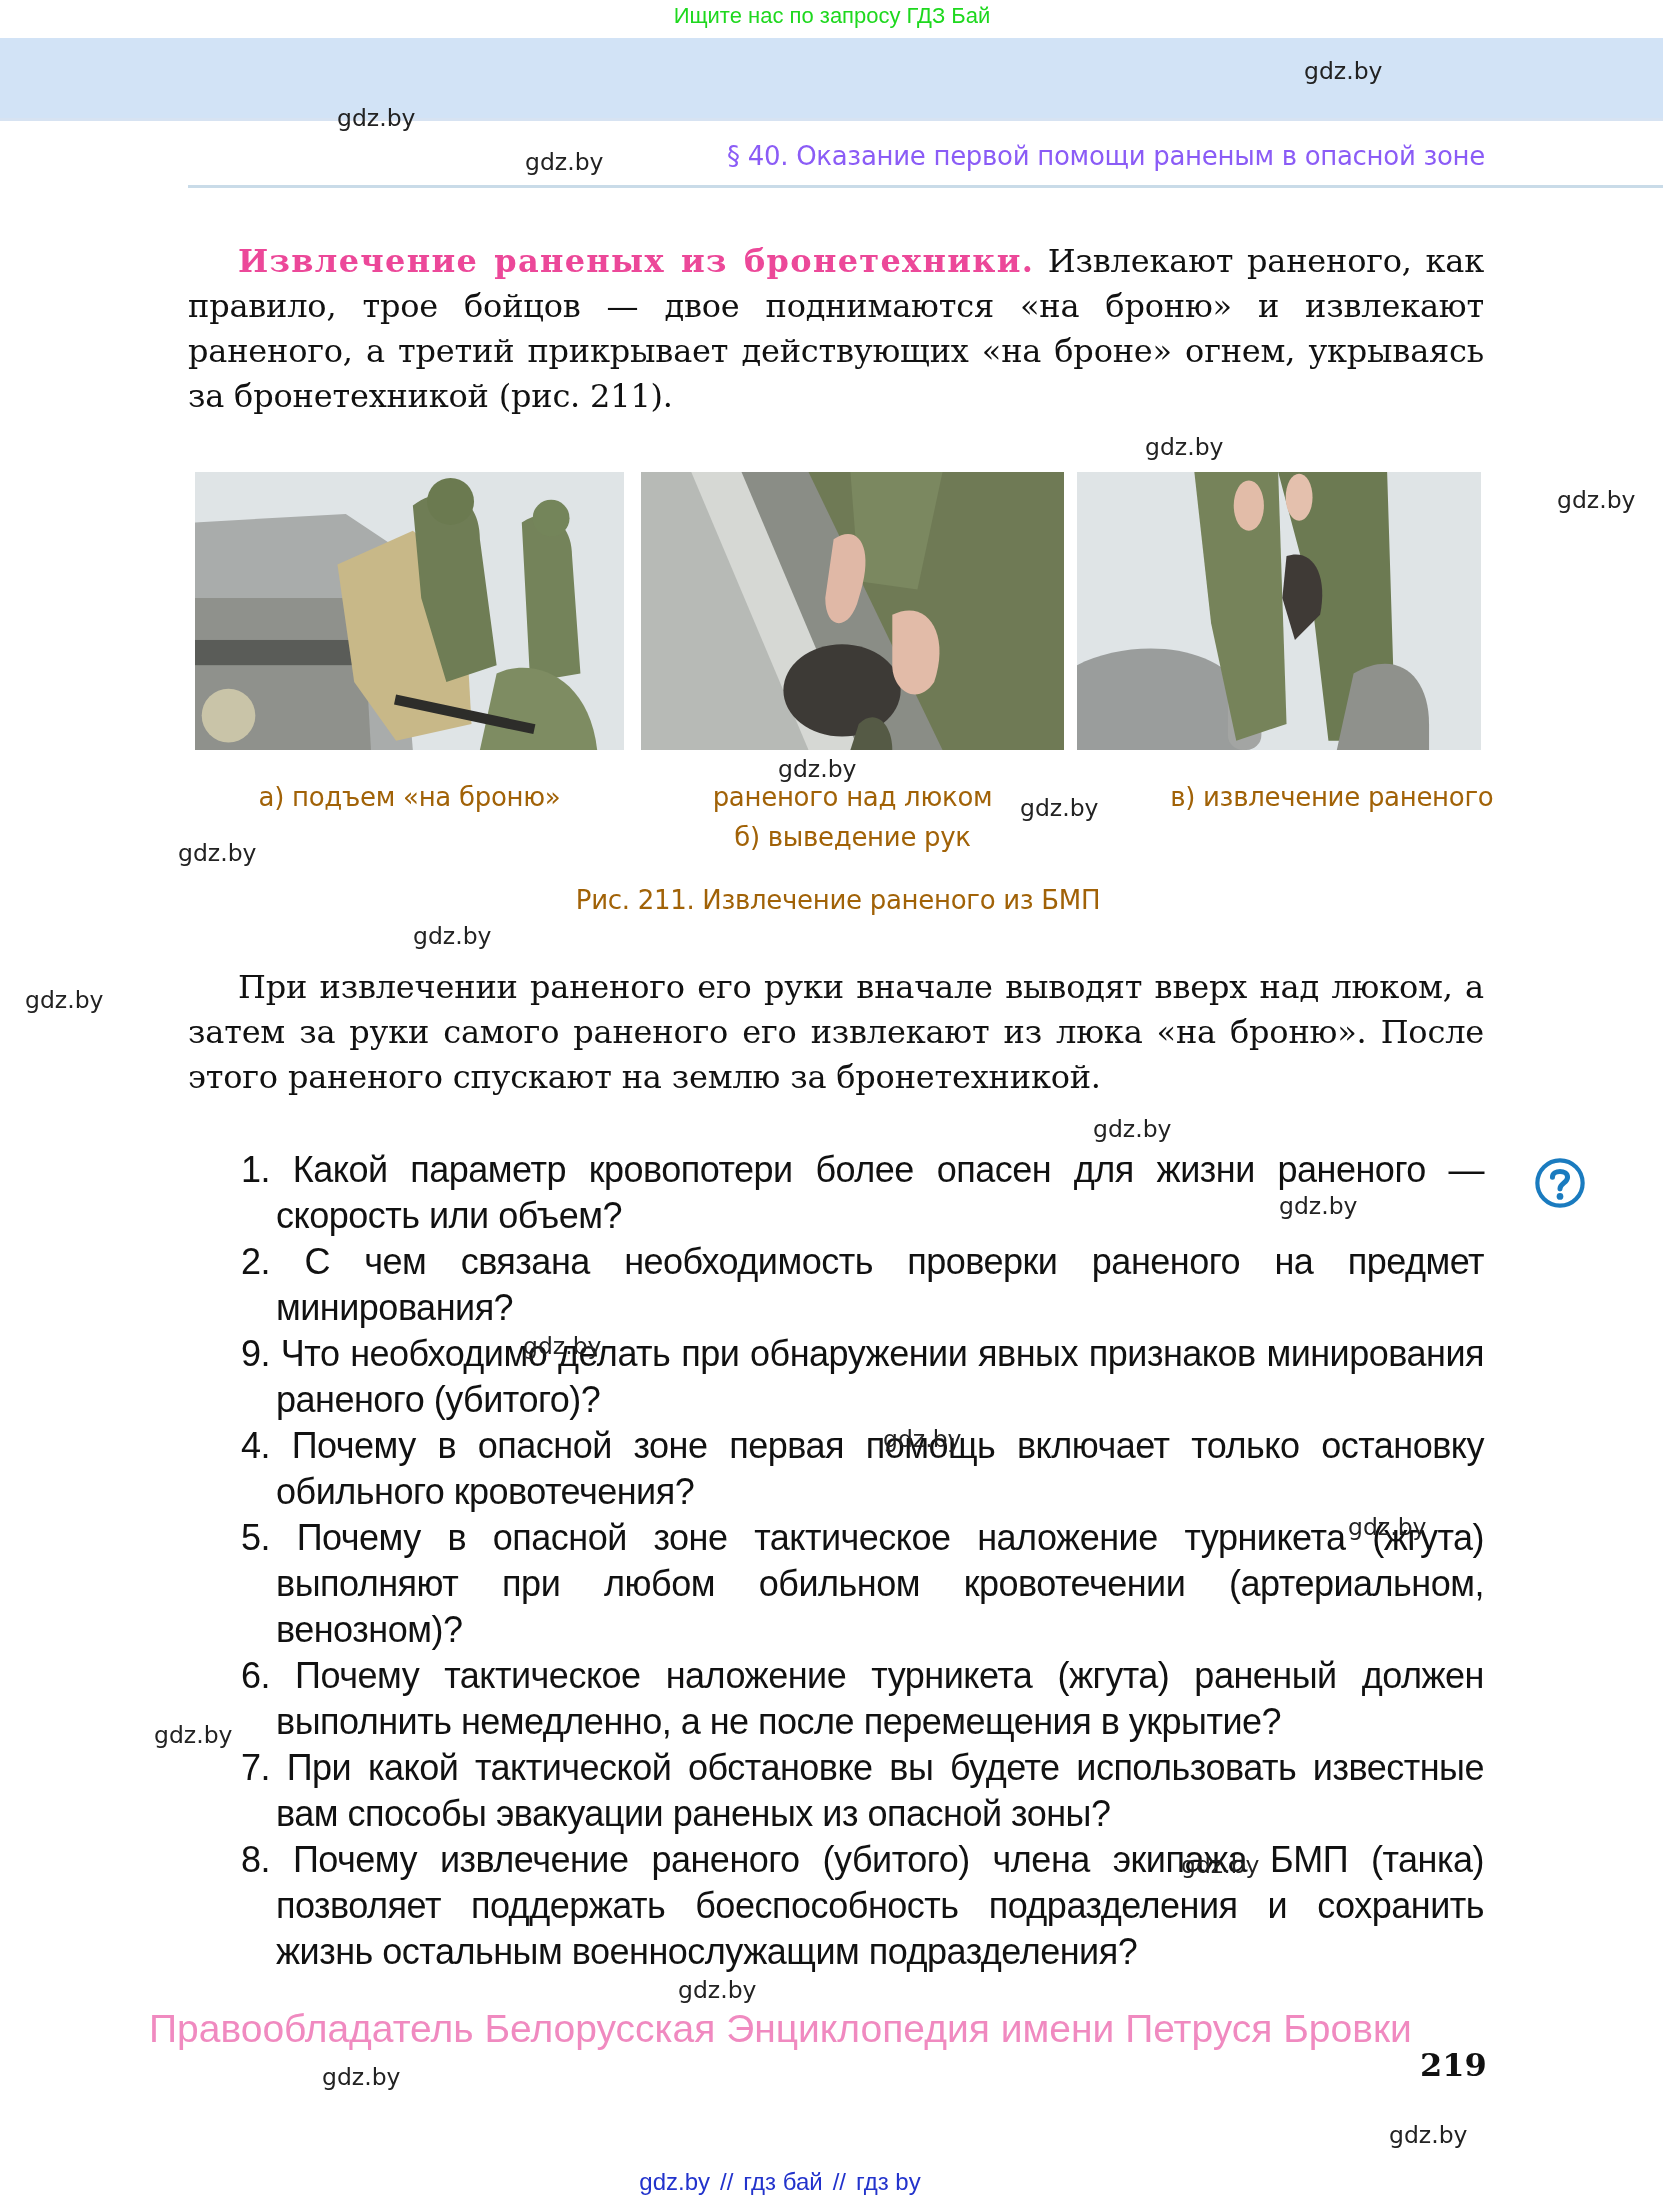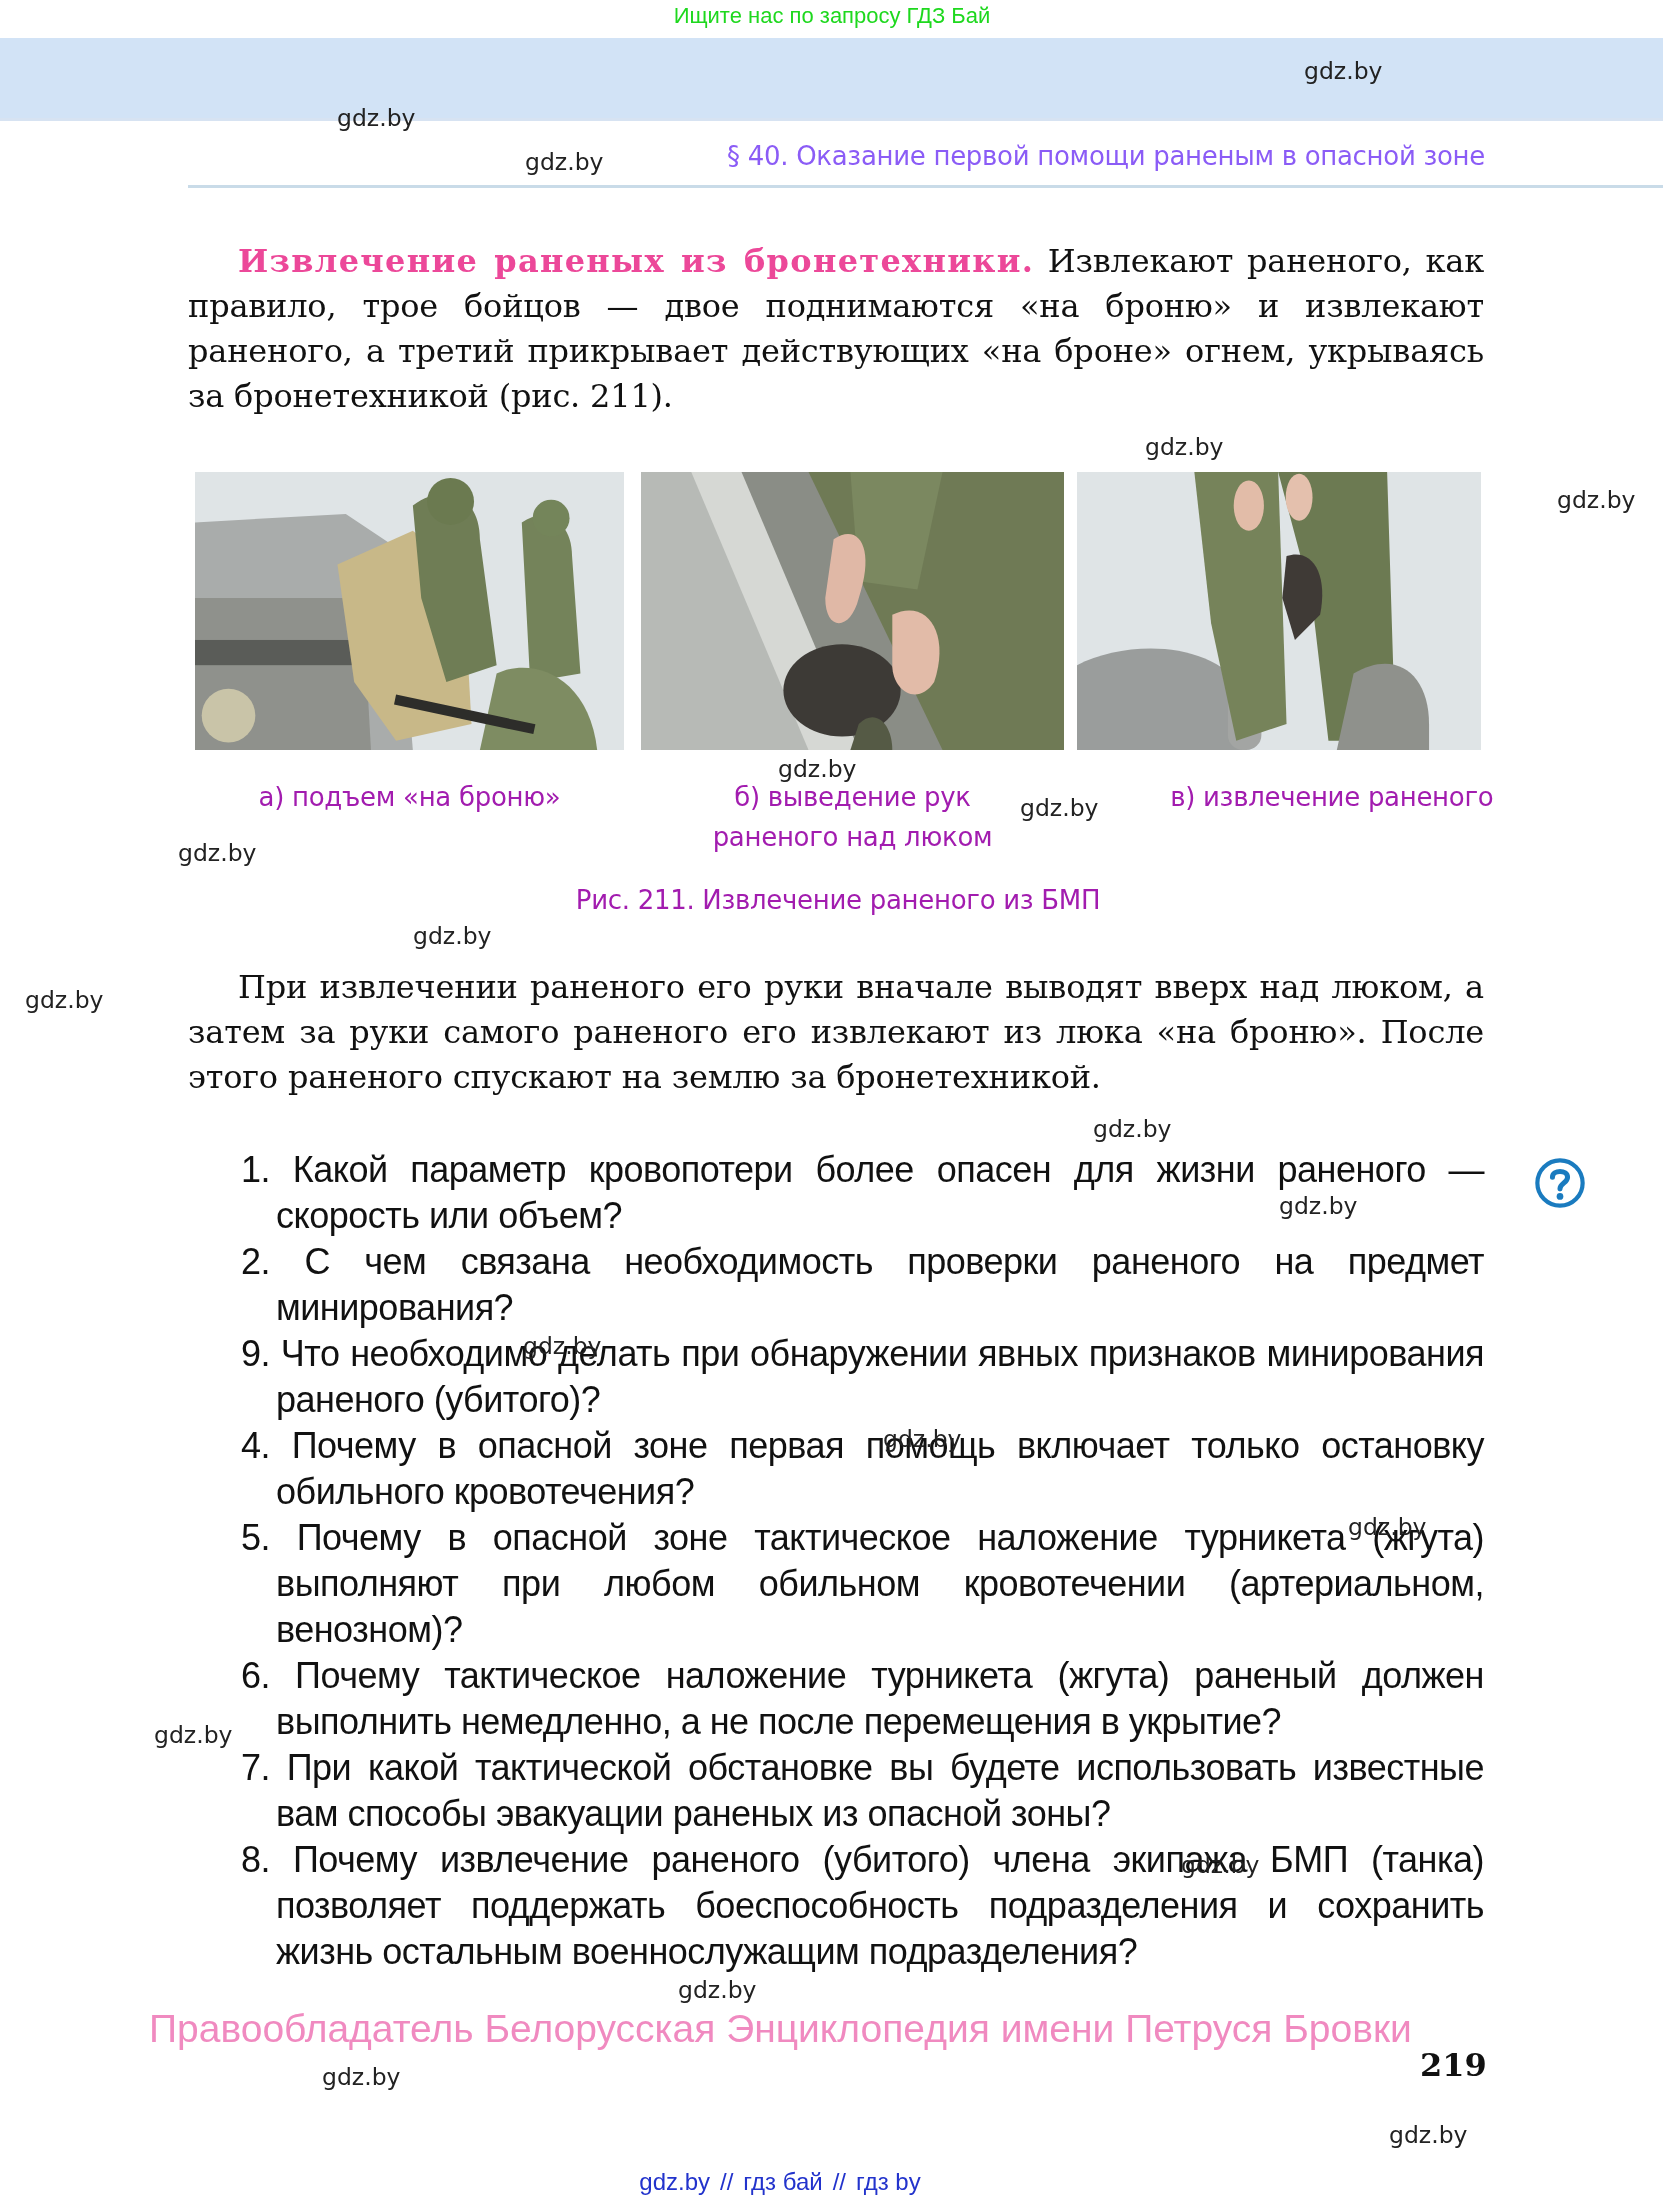--- a/index.html
+++ b/index.html
@@ -20,21 +20,21 @@
     }
     .rule { left: 188px; top: 185px; width: 1476px; height: 3.4px; background: #c9dbe8; }
     .serif-para {
       left: 188px; width: 1296px; font-family: "DejaVu Serif", serif; font-size: 32px; line-height: 45px;
       text-align: justify; color: #111; letter-spacing: -0.2px;
     }
     .serif-para p { margin: 0; text-indent: 50px; }
     .lead { color: #ec4899; font-weight: bold; letter-spacing: 1.3px; }
     .photo { top: 472px; height: 278px; overflow: hidden; }
     .photo svg { width: 100%; height: 100%; display: block; }
-    .cap { font-family: "DejaVu Sans", sans-serif; font-size: 26px; color: #a21caf; text-align: center; line-height: 40px; letter-spacing: -0.3px; }
+    .cap { font-family: "DejaVu Sans", sans-serif; font-size: 26px; color: #a16207; text-align: center; line-height: 40px; letter-spacing: -0.3px; }
     .questions {
       left: 241px; top: 1147px; width: 1243px; font-family: Liberation Sans, sans-serif; font-size: 36px;
       line-height: 46px; color: #111; letter-spacing: -0.5px; margin: 0; padding: 0; list-style: none;
     }
     .questions li { padding-left: 35px; text-indent: -35px; text-align: justify; }
     .help-icon { left: 1533px; top: 1157px; width: 54px; height: 52px; cursor: pointer; }
     .wm { font-family: "DejaVu Sans", sans-serif; font-size: 23.5px; color: #222; }
     .copyright {
       left: 149px; top: 2007px; font-family: "Liberation Sans", sans-serif; font-size: 39px; color: #f08ac0; white-space: nowrap;
     }
@@ -101,22 +101,22 @@
     <path d="M240 0 L370 0 L380 320 L300 320 L280 150 Z" fill="#6c7a52"></path>
     <path d="M250 100 C280 90 300 120 290 170 L260 200 L245 150 Z" fill="#3f3a36"></path>
     <ellipse cx="205" cy="40" rx="18" ry="30" fill="#e2bca8"></ellipse>
     <ellipse cx="265" cy="30" rx="16" ry="28" fill="#e4c0ad"></ellipse>
     <path d="M330 240 C380 210 420 240 420 300 L420 331 L310 331 Z" fill="#8f918c"></path>
   </svg>
 </div>
 
 <div class="abs cap" style="left:195px;width:429px;top:777px;">а) подъем «на броню»</div>
 <div class="abs cap" style="left:641px;width:423px;top:777px;">
+  <div>раненого над люком</div>
   <div>б) выведение рук</div>
-  <div>раненого над люком</div>
 </div>
 <div class="abs cap" style="left:1098px;width:382px;top:777px;text-align:right;padding-left:13.4px;">в) извлечение раненого</div>
 
 <div class="abs wm" style="left:778px;top:755px;">gdz.by</div>
 <div class="abs wm" style="left:1020px;top:794px;">gdz.by</div>
 <div class="abs wm" style="left:178px;top:839px;">gdz.by</div>
 
 <div class="abs cap" style="left:195px;width:1286px;top:880px;">Рис. 211. Извлечение раненого из БМП</div>
 
 <div class="abs wm" style="left:413px;top:922px;">gdz.by</div>

